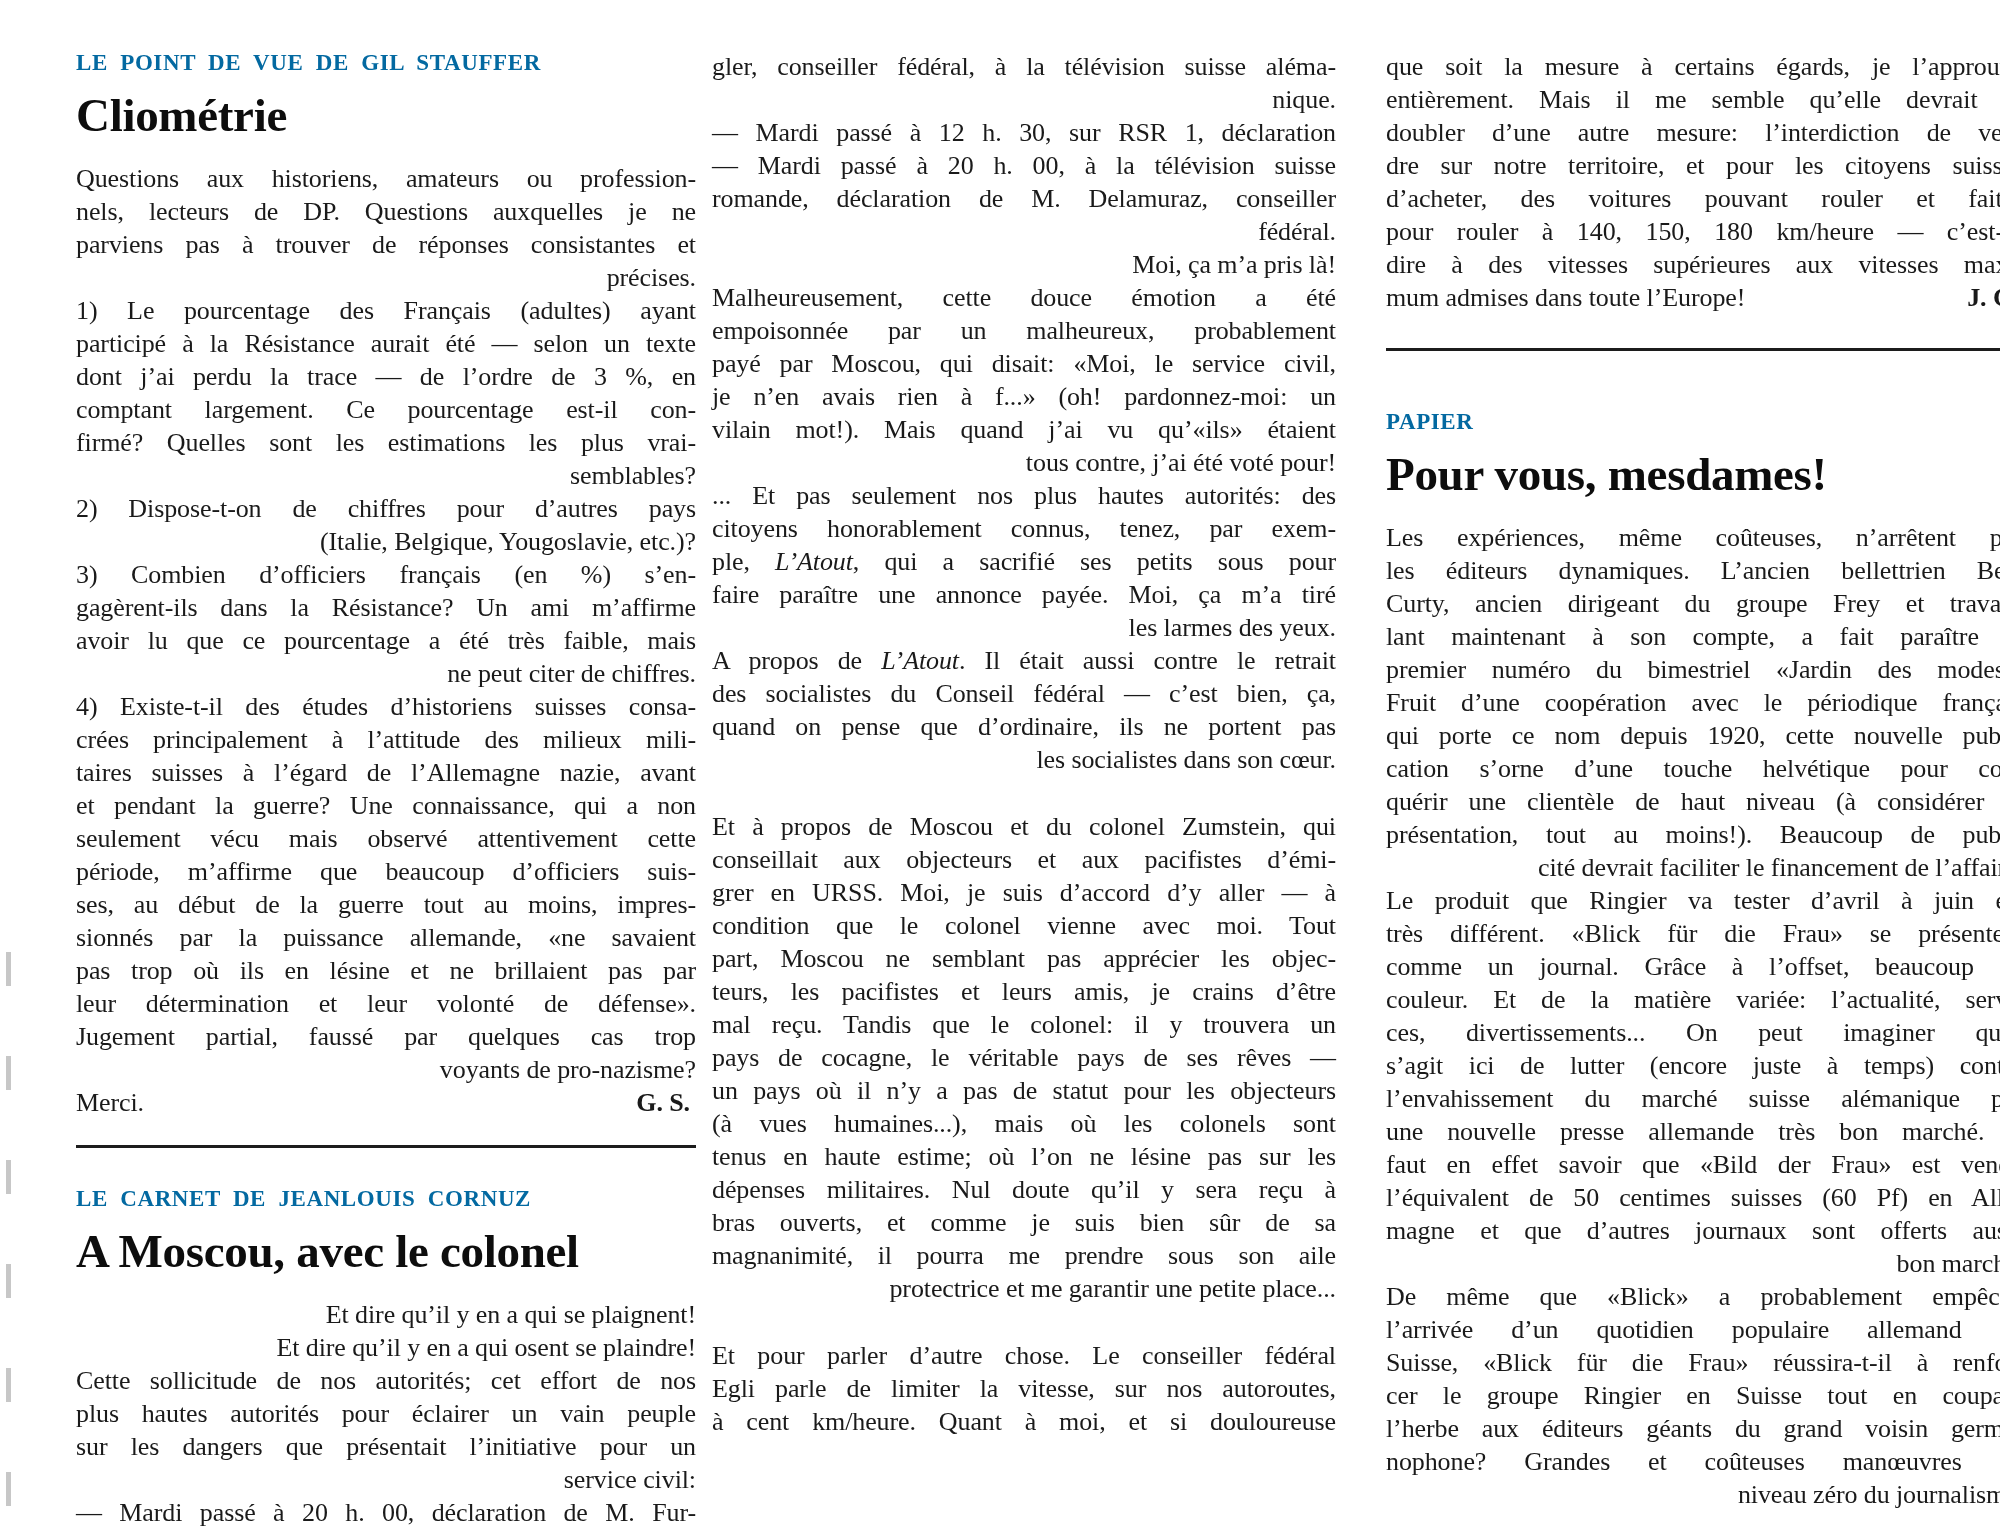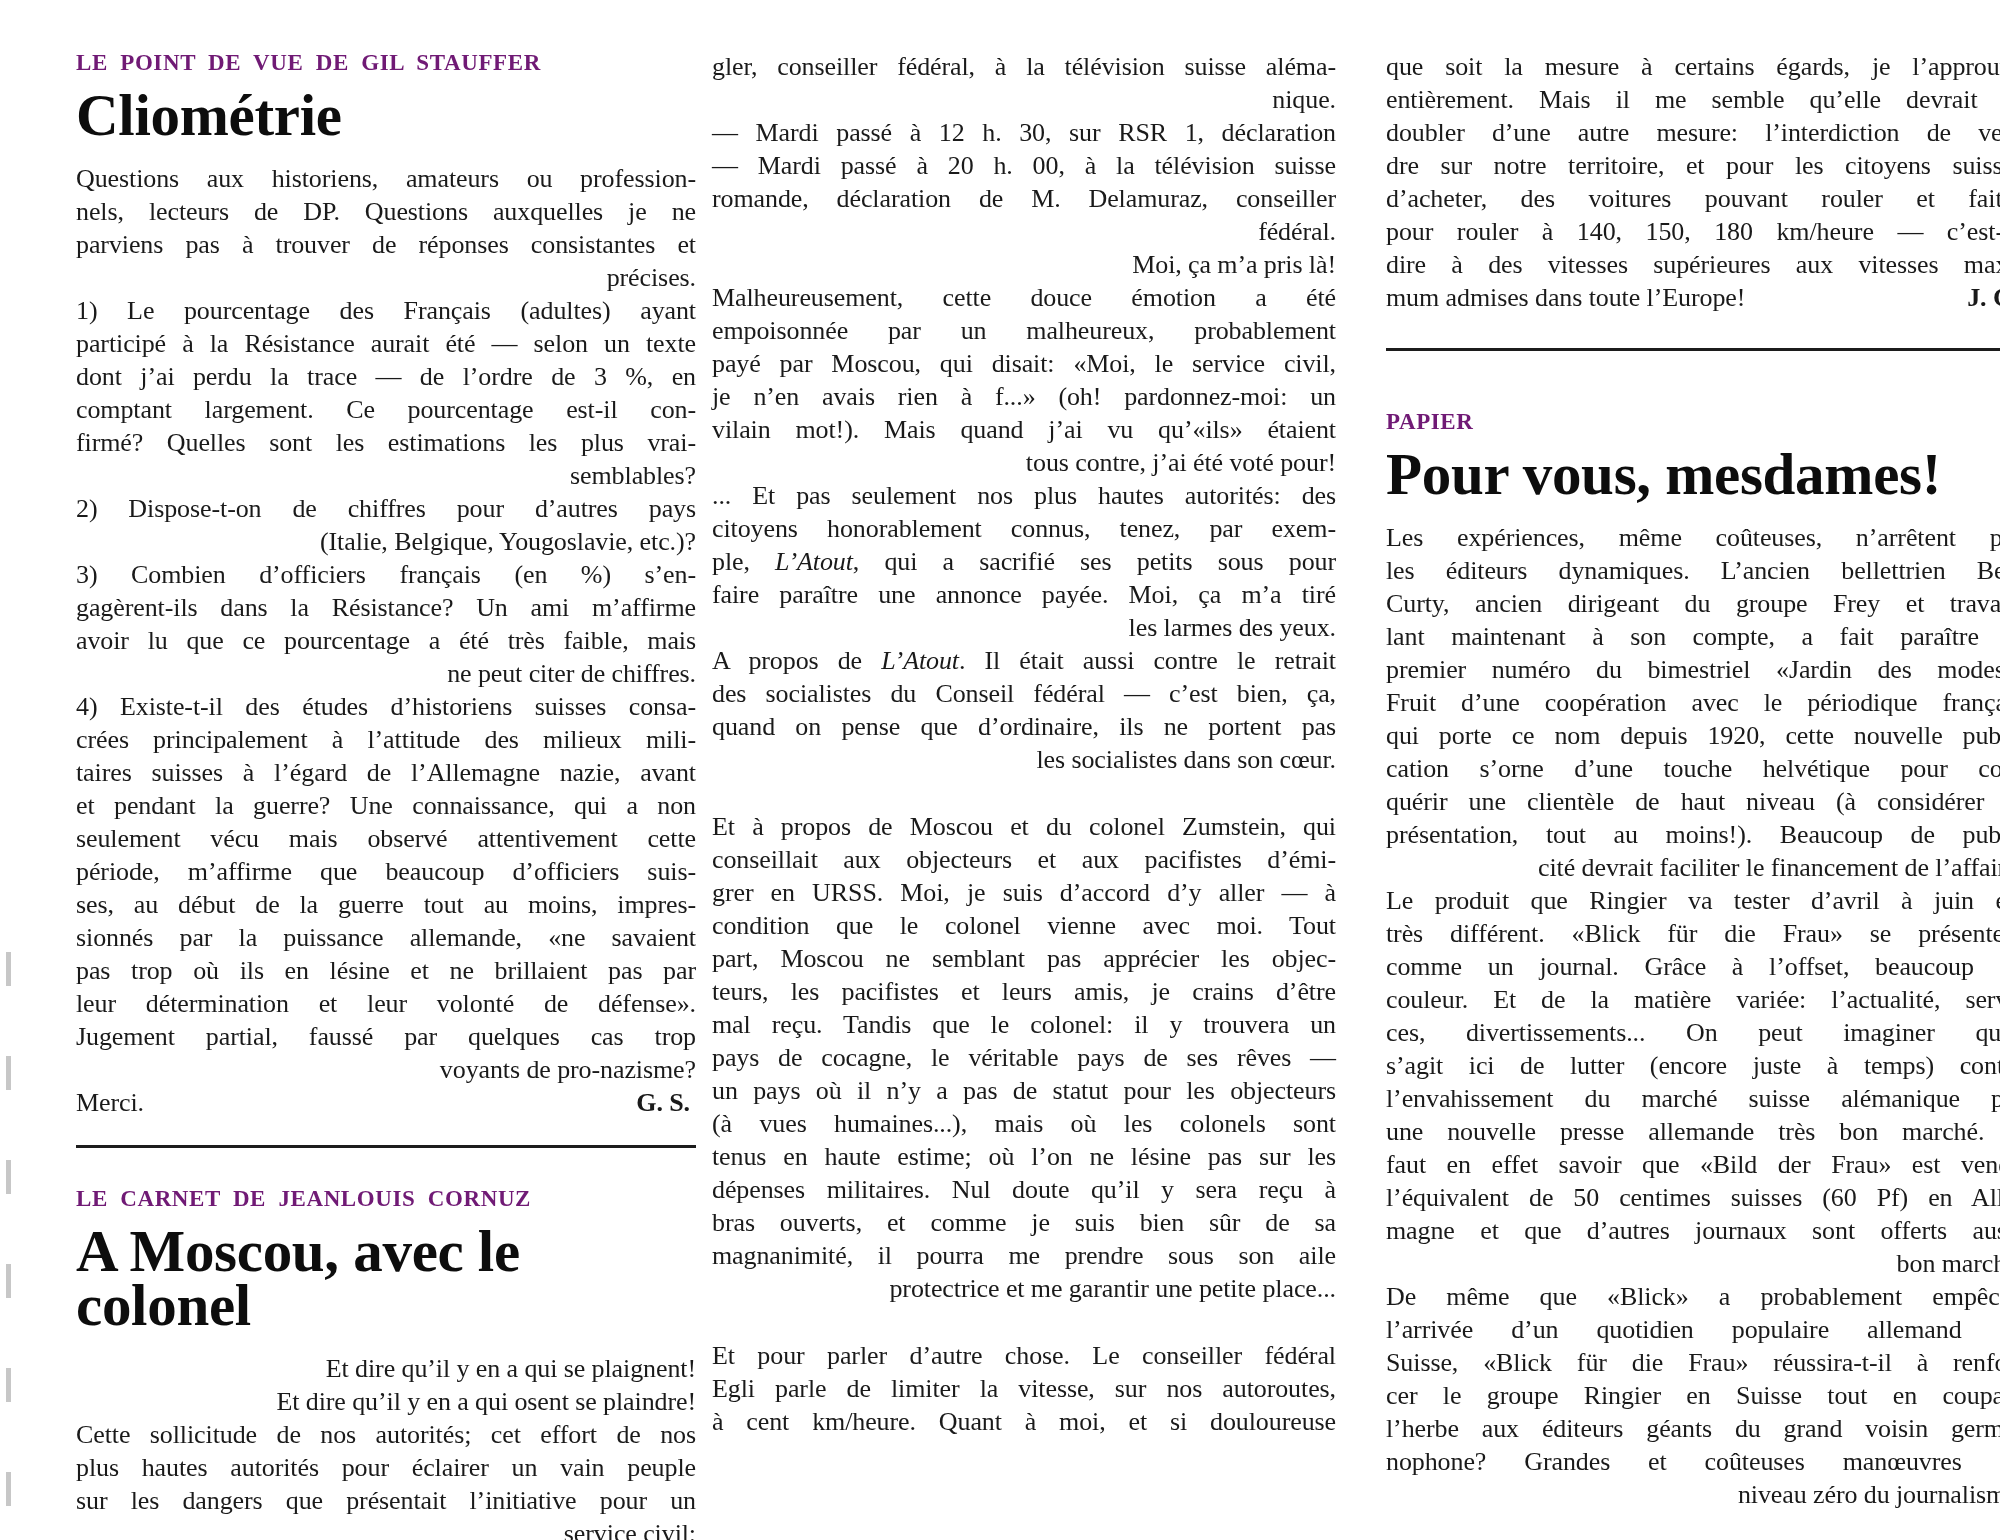--- a/index.html
+++ b/index.html
@@ -7,24 +7,24 @@
     position:relative;width:2000px;height:1540px;background:#ffffff;
     overflow:hidden;color:#161616;
     font-family:"Liberation Serif", "DejaVu Serif", serif;
   }
   .col{position:absolute;top:50px;}
   .col-left{left:76px;width:620px;}
   .col-mid{left:712px;width:624px;}
   .col-right{left:1386px;width:638px;}
   .kicker{
     font-size:23px;line-height:26px;font-weight:700;margin:0 0 12px 0;
-    letter-spacing:0.6px;word-spacing:6px;color:#701a75;
+    letter-spacing:0.6px;word-spacing:6px;color:#0369a1;
   }
   .headline{
-    font-size:59px;line-height:54px;font-weight:700;margin:0 0 20px 0;
+    font-size:47px;line-height:54px;font-weight:700;margin:0 0 20px 0;
     letter-spacing:-0.3px;color:#0d0d0d;
   }
   .para{margin:0;}
   .para.gap{margin-top:34px;}
   .line{
     font-size:26px;line-height:33px;height:33px;letter-spacing:-0.1px;
     white-space:normal;color:#1a1a1a;
   }
   .line.j{text-align:justify;text-align-last:justify;}
   .line.p{text-align:right;}

